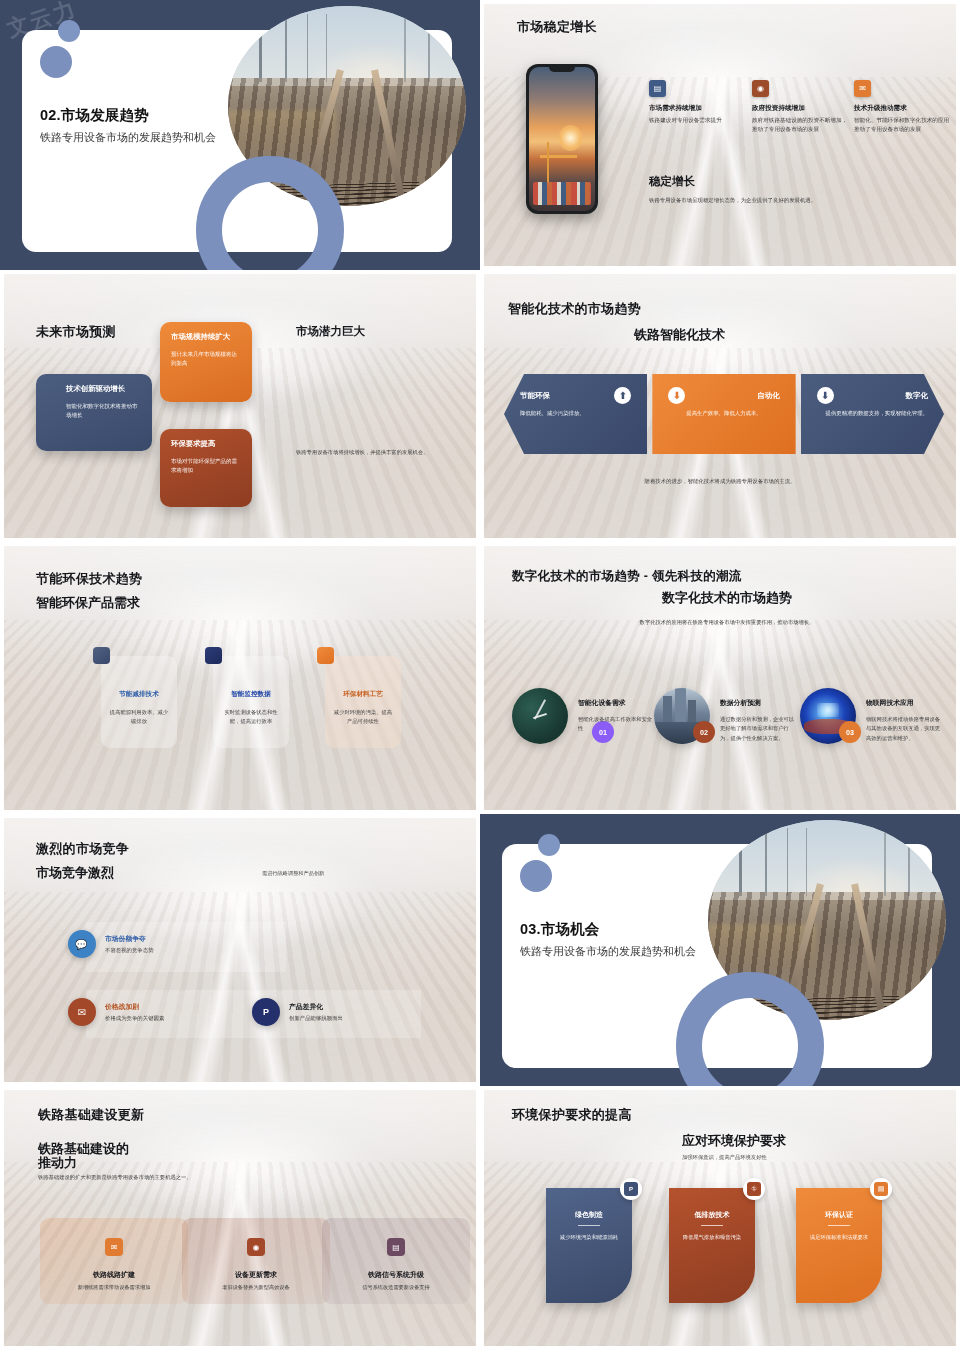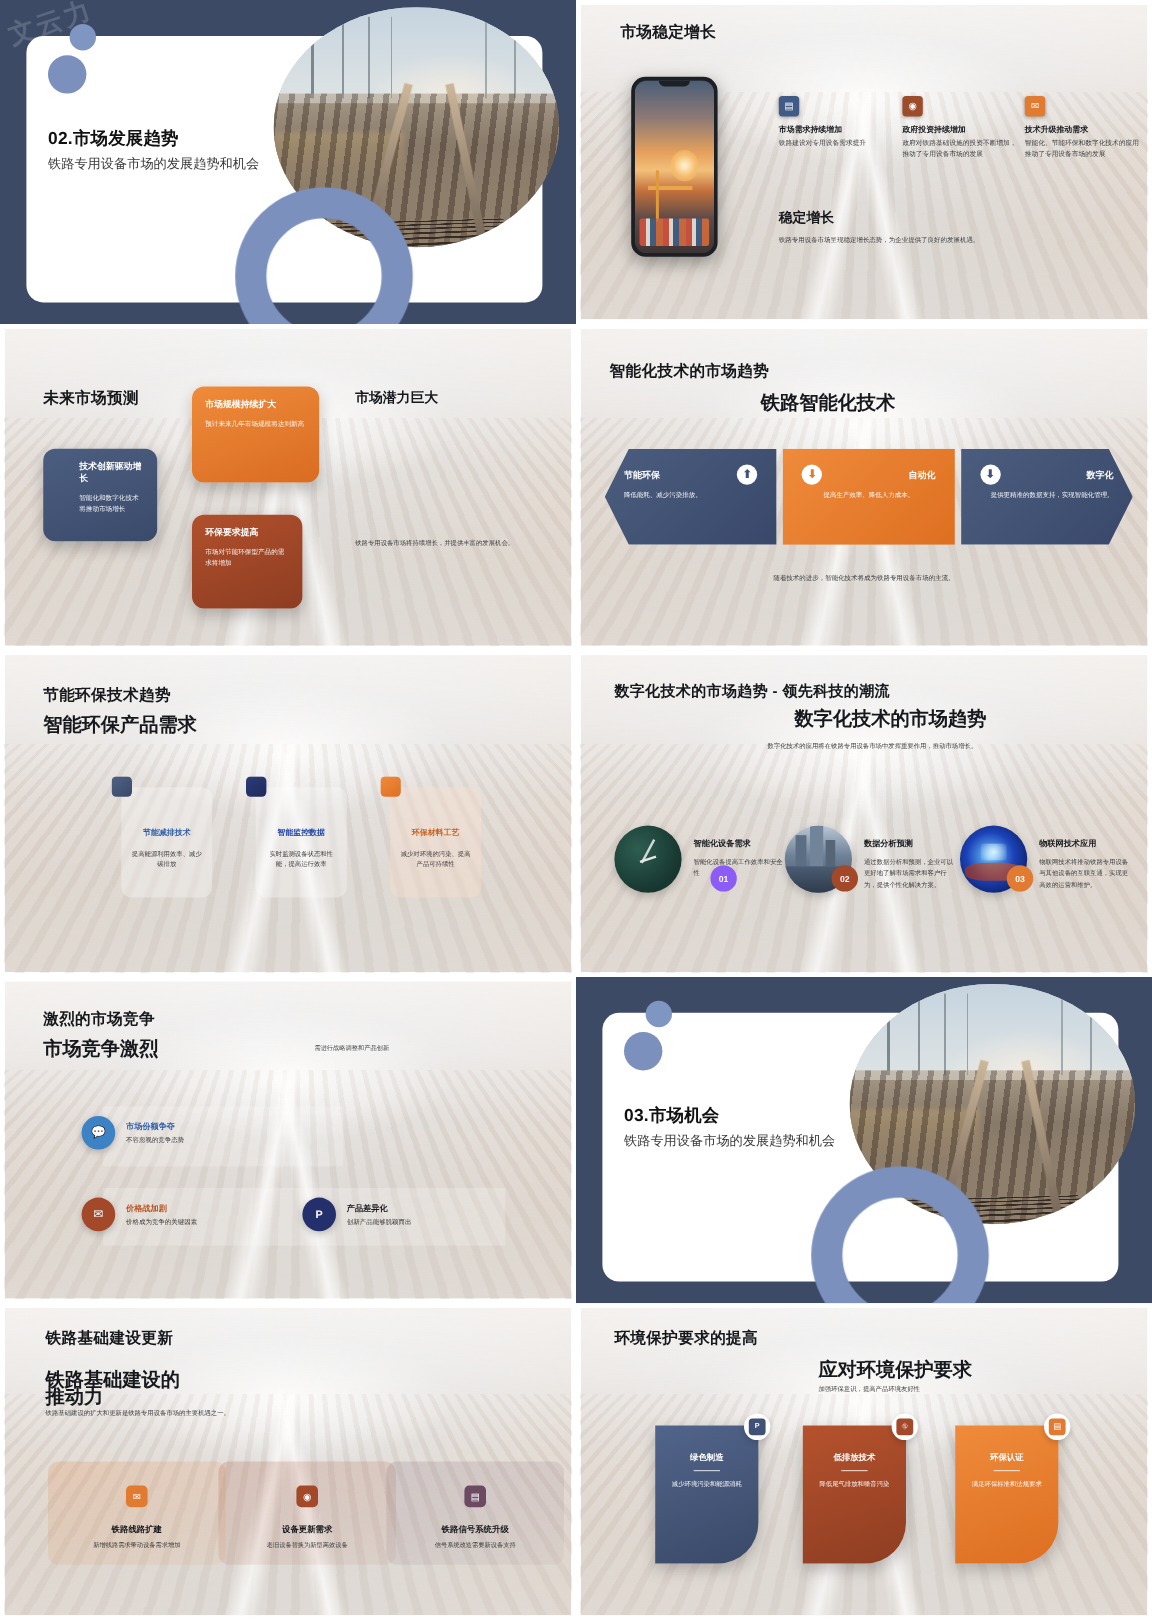--- a/index.html
+++ b/index.html
@@ -76,21 +76,21 @@
   .sec .dot-sm{position:absolute;left:58px;top:20px;width:22px;height:22px;border-radius:50%;background:#7f95c2;}
   .sec .dot-lg{position:absolute;left:40px;top:46px;width:32px;height:32px;border-radius:50%;background:#7b90bd;}
   .sec .photo-circle{position:absolute;right:14px;top:6px;width:238px;height:200px;border-radius:50% 50% 50% 50%/50% 50% 50% 50%;overflow:hidden;}
   .sec .ring{position:absolute;left:196px;bottom:-34px;width:148px;height:148px;border-radius:50%;border:26px solid #7b90bd;}
   .sec .sec-num{position:absolute;left:40px;top:106px;right:140px;}
   .sec h2{font-size:14.5px;font-weight:bold;color:#111;letter-spacing:.2px;}
   .sec p{font-size:11px;color:#3a3a3a;line-height:1.55;margin-top:4px;}
 
   
   .h-main{position:absolute;font-size:13px;font-weight:bold;color:#16181c;letter-spacing:.3px;}
-  .h-sub{position:absolute;font-size:16px;font-weight:bold;color:#16181c;}
+  .h-sub{position:absolute;font-size:13px;font-weight:bold;color:#16181c;}
   .t-small{font-size:5.6px;color:#3d3d3d;line-height:1.65;}
 
   
   .s2-phone{position:absolute;left:42px;top:60px;width:72px;height:150px;border-radius:12px;background:#1d2023;padding:3px;box-shadow:0 5px 14px rgba(0,0,0,.35);}
   .s2-phone .scr{position:relative;width:100%;height:100%;border-radius:10px;overflow:hidden;background:#222;}
   .s2-phone .notch{position:absolute;left:50%;transform:translateX(-50%);top:0;width:26px;height:5px;background:#1d2023;border-radius:0 0 5px 5px;z-index:3;}
   .s2-col{position:absolute;width:96px;}
   .s2-ico{width:17px;height:17px;border-radius:3px;display:flex;align-items:center;justify-content:center;color:#fff;font-size:8px;box-shadow:0 1px 3px rgba(0,0,0,.25);}
   .s2-ttl{font-size:6.6px;font-weight:bold;color:#16181c;margin-top:7px;}
   .s2-gtitle{position:absolute;left:165px;top:168px;font-size:11.5px;font-weight:bold;color:#16181c;}
@@ -216,25 +216,25 @@
   </div>
 
   <div class="slide">
     <div class="pad">
       <div class="rail-bg"></div>
         <div class="rail-warm"></div>
         <div class="rail-light"></div>
 
       <div class="h-main" style="left:32px;top:26px;margin-top:23px;">未来市场预测</div>
 
-      <div class="s3-card" style="left:32px;top:100px;width:95px;height:77px;background:linear-gradient(160deg,#4c5e80,#3a4a6b);padding-left:30px;">
+      <div class="s3-card" style="left:32px;top:100px;width:116px;height:77px;background:linear-gradient(160deg,#4c5e80,#3a4a6b);padding-left:30px;">
         <h4>技术创新驱动增长</h4>
         <p>智能化和数字化技术将推动市场增长</p>
       </div>
-      <div class="s3-card" style="left:156px;top:48px;width:106px;height:80px;background:linear-gradient(160deg,#ef8b3b,#d96c21);">
+      <div class="s3-card" style="left:156px;top:48px;width:92px;height:80px;background:linear-gradient(160deg,#ef8b3b,#d96c21);">
         <h4>市场规模持续扩大</h4>
         <p>预计未来几年市场规模将达到新高</p>
       </div>
       <div class="s3-card" style="left:156px;top:155px;width:92px;height:78px;background:linear-gradient(160deg,#b0502c,#8e3d22);">
         <h4>环保要求提高</h4>
         <p>市场对节能环保型产品的需求将增加</p>
       </div>
 
       <div class="s3-right-t" style="left:292px;top:50px;">市场潜力巨大</div>
       <div class="s3-right-p" style="left:292px;top:175px;width:176px;">铁路专用设备市场将持续增长，并提供丰富的发展机会。</div>

